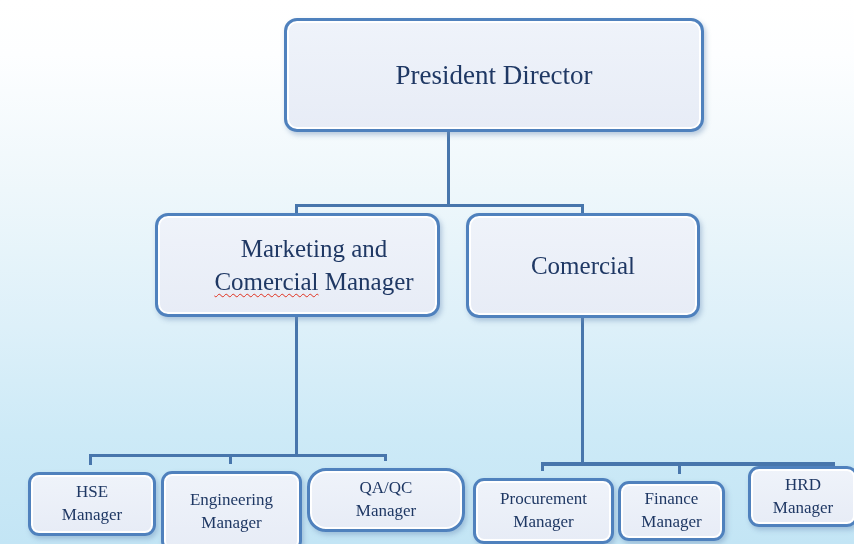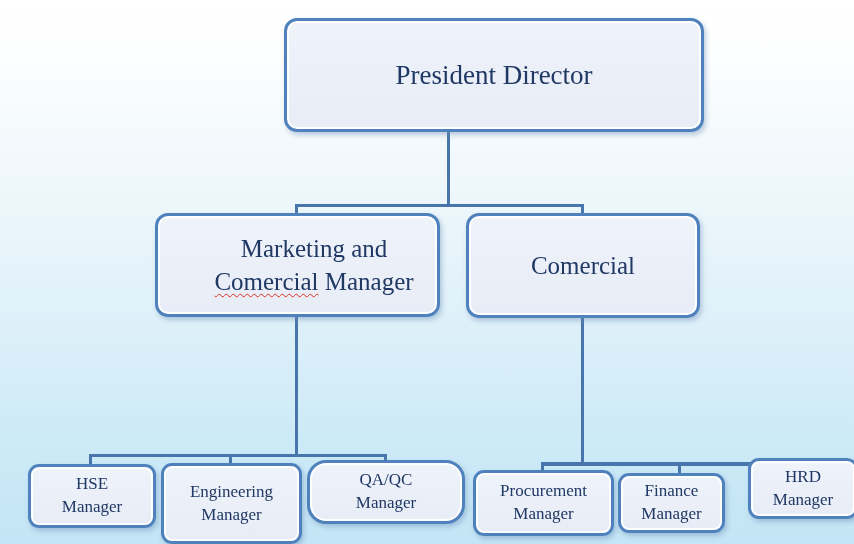--- a/index.html
+++ b/index.html
@@ -21,21 +21,21 @@
     border-radius: 13px;
     background: linear-gradient(180deg, #eff3fa 0%, #e7ecf6 100%);
     box-shadow: inset 0 0 0 2px #ffffff, 2px 3px 5px rgba(110, 145, 185, 0.45);
     display: flex;
     align-items: center;
     justify-content: center;
     text-align: center;
     color: #1f3864;
     cursor: default;
   }
-  .node.small { border-radius: 11px; border-width: 3px; }
+  .node.small { border-radius: 11px; border-width: 3px; margin-top: 8px; }
   .node-text { width: 100%; }
   .txt-xl { font-size: 27px; line-height: 1.2; }
   .txt-lg { font-size: 25px; line-height: 1.32; }
   .txt-sm { font-size: 17px; line-height: 1.35; }
   .misspelled {
     text-decoration: underline wavy #e0301e;
     text-decoration-thickness: 1px;
     text-underline-offset: 3px;
   }
   .conn {

